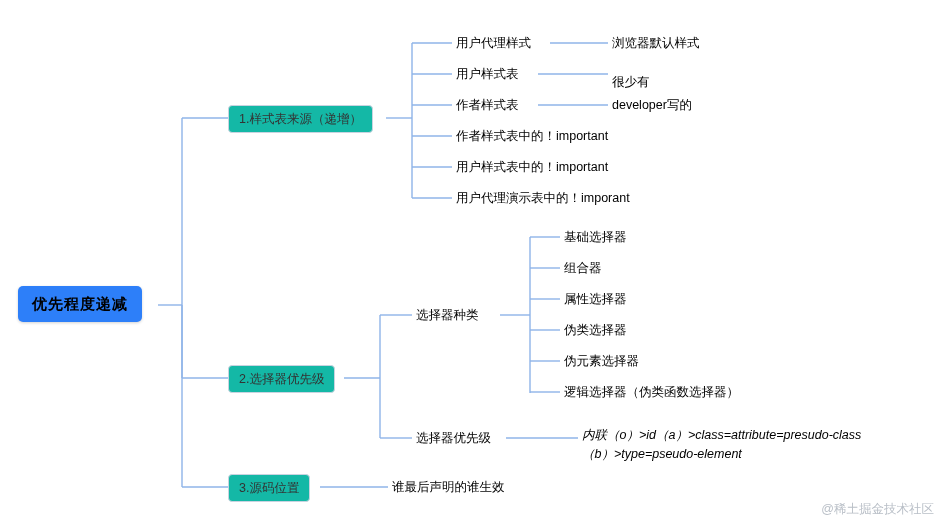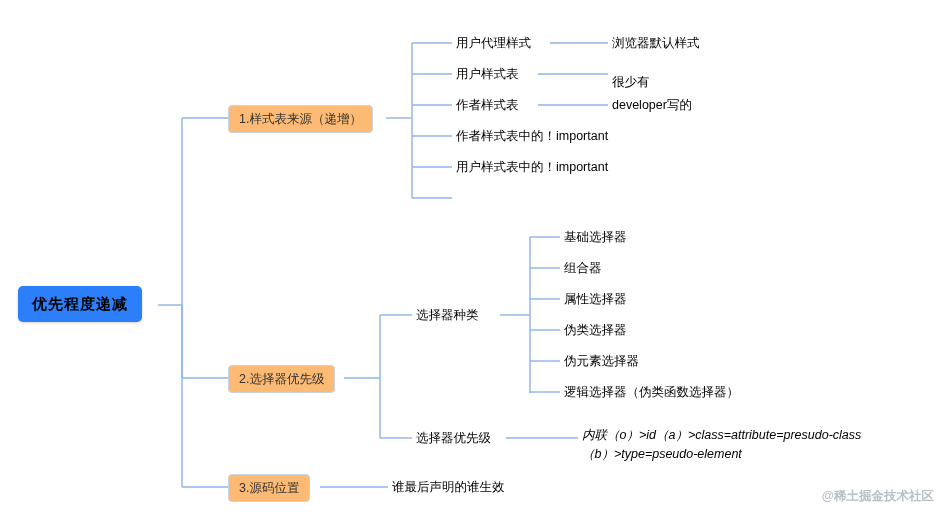--- a/index.html
+++ b/index.html
@@ -37,48 +37,47 @@
     color: #000000;
     border-radius: 5px;
     font-size: 15px;
     font-weight: bold;
     padding: 8px 14px;
     letter-spacing: 1px;
     box-shadow: 0 1px 3px rgba(0,0,0,0.18);
   }
   
   .node.lvl1 {
-    background: #fdba74;
+    background: #14b8a6;
     color: #333333;
     border: 1px solid #c9d3e0;
     border-radius: 4px;
     font-size: 12.5px;
     padding: 5px 10px;
   }
   
   .node.leaf {
     color: #000000;
     font-size: 12.5px;
     padding: 2px 0;
   }
   .node.multiline {
     white-space: normal;
     width: 300px;
     line-height: 1.5;
   }
   .watermark {
     position: absolute;
     right: 14px;
-    bottom: 23px;
+    bottom: 10px;
     color: #b9bfc7;
     font-size: 12.5px;
     display: flex;
     align-items: flex-start;
     gap: 4px;
-    font-weight: bold;
   }
 </style>
 </head>
 <body>
 
 <div id="canvas">
 
   <svg class="edges" viewBox="0 0 948 528">
     <g fill="none" stroke="#8fb4e8" stroke-width="1.4">
 
@@ -148,20 +147,23 @@
   </div>
   <div class="node leaf" style="left:456px; top:95px;">
     <span>作者样式表</span>
   </div>
   <div class="node leaf" style="left:456px; top:126px;">
     <span>作者样式表中的！important</span>
   </div>
   <div class="node leaf" style="left:456px; top:157px;">
     <span>用户样式表中的！important</span>
   </div>
+  <div class="node leaf" style="left:456px; top:188px;">
+    <span>用户代理演示表中的！imporant</span>
+  </div>
 
   <div class="node leaf" style="left:612px; top:33px;">
     <span>浏览器默认样式</span>
   </div>
   <div class="node leaf" style="left:612px; top:48px;margin-top:24px;">
     <span>很少有</span>
   </div>
   <div class="node leaf" style="left:612px; top:95px;">
     <span>developer写的</span>
   </div>

